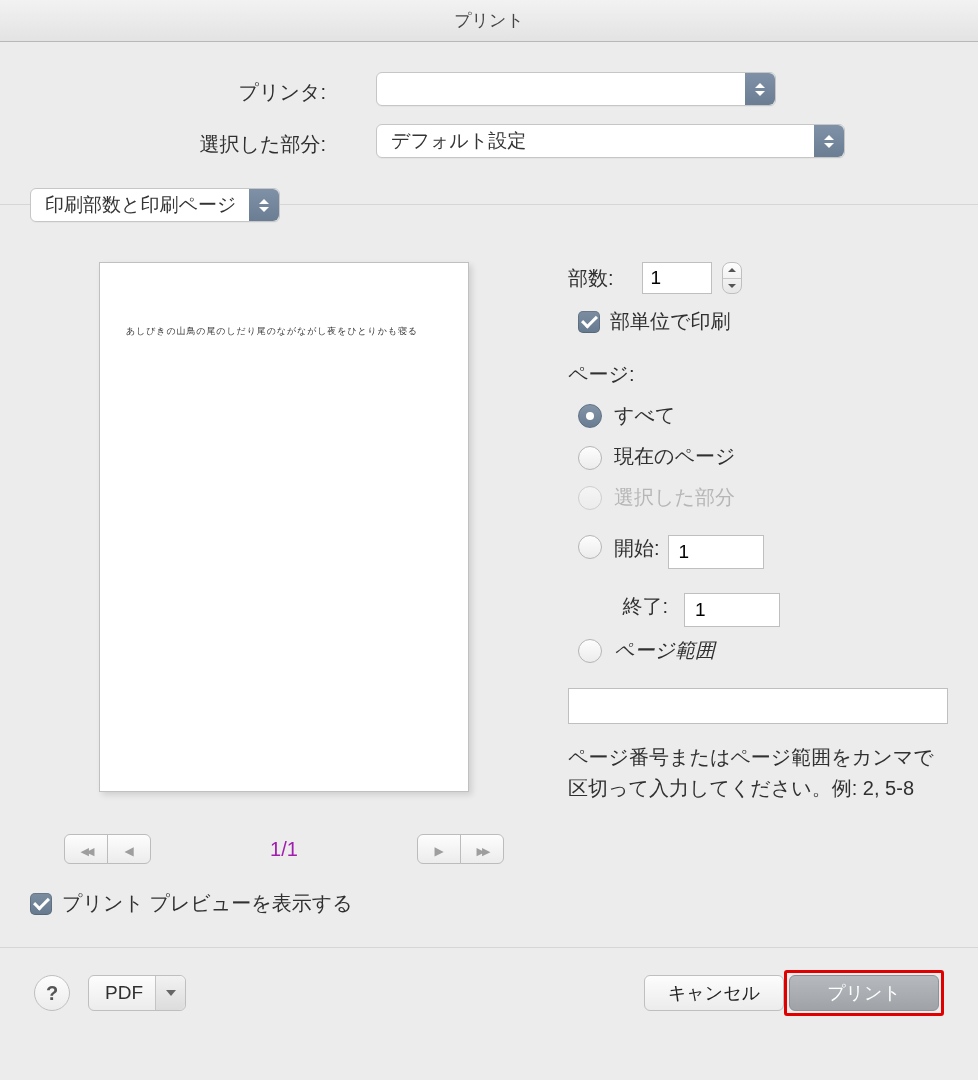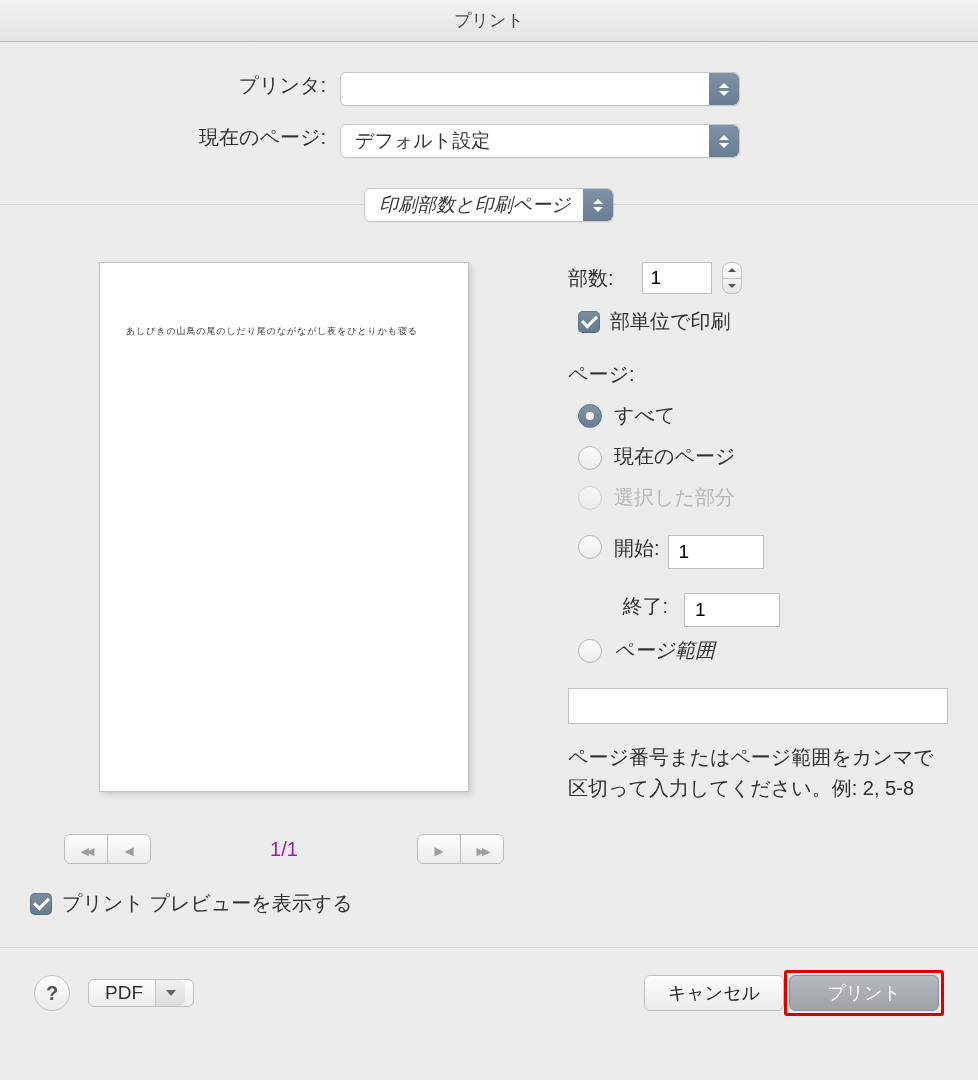--- a/index.html
+++ b/index.html
@@ -21,22 +21,23 @@
     font-size: 17px;
     font-weight: 500;
     color: #444;
   }
   .body {
     padding: 30px 30px 0 30px;
   }
   
   .form-row {
     display: flex;
-    align-items: flex-start;
+    align-items: flex-end;
     margin-bottom: 18px;
+    gap: 36px;
   }
   .form-row .lbl {
     width: 310px;
     text-align: right;
     padding-right: 14px;
     font-size: 20px;
   }
   .select {
     position: relative;
     display: inline-flex;
@@ -68,24 +69,23 @@
     border-right:5px solid transparent;
   }
   .select .end-cap::before { border-bottom:5px solid #fff; margin-bottom:3px;}
   .select .end-cap::after  { border-top:5px solid #fff;}
   .hr {
     border:none;
     border-top:1px solid #d6d6d6;
     margin: 0 -30px 0 -30px;
   }
   .center-select-row {
-    display:flex; justify-content:center; align-items:center;
+    display:flex; align-items:center;
     height: 58px;
     position:relative;
-    font-style:italic;
   }
   
   .mid {
     display:flex;
     margin-top: 28px;
   }
   .preview-col {
     width: 520px;
     display:flex; flex-direction:column; align-items:center;
   }
@@ -217,25 +217,25 @@
     padding:0 4px 0 4px;
   }
   .help{
     width:36px;height:36px;border-radius:50%;
     border:1px solid #bfbfbf;background:linear-gradient(#fdfdfd,#ececec);
     display:flex;align-items:center;justify-content:center;
     font-size:20px;color:#555;font-weight:600;
     margin-right:18px;
   }
   .pdf-btn{
-    height:28px;
+    height:36px;
     border:1px solid #bfbfbf;border-radius:6px;
     background:linear-gradient(#fdfdfd,#ececec);
     display:flex;align-items:center;
-    padding:0 8px 0 16px;font-size:19px;
+    padding:0 0 0 16px;font-size:19px;
   }
   .pdf-btn .drop{
     width:30px;height:100%;
     border-left:1px solid #c4c4c4;
     background:linear-gradient(#f2f2f2,#dcdcdc);
     border-radius:0 6px 6px 0;
     display:flex;align-items:center;justify-content:center;
     margin-left:12px;
   }
   .pdf-btn .drop::before{
@@ -277,22 +277,22 @@
 
   <div class="form-row">
     <div class="lbl">プリンタ:</div>
     <div class="select" style="width:400px;">
       <span></span>
       <span class="end-cap"></span>
     </div>
   </div>
 
   <div class="form-row">
-    <div class="lbl">現在のページ:</div>
-    <div class="select" style="width:400px;">
+    <div class="lbl">選択した部分:</div>
+    <div class="select" style="width:469px;">
       <span>デフォルト設定</span>
       <span class="end-cap"></span>
     </div>
   </div>
 
   <div style="position:relative;">
     <hr class="hr" style="position:absolute;left:-30px;right:-30px;top:28px;">
     <div class="center-select-row">
       <div class="select" style="min-width:250px;">
         <span>印刷部数と印刷ページ</span>

